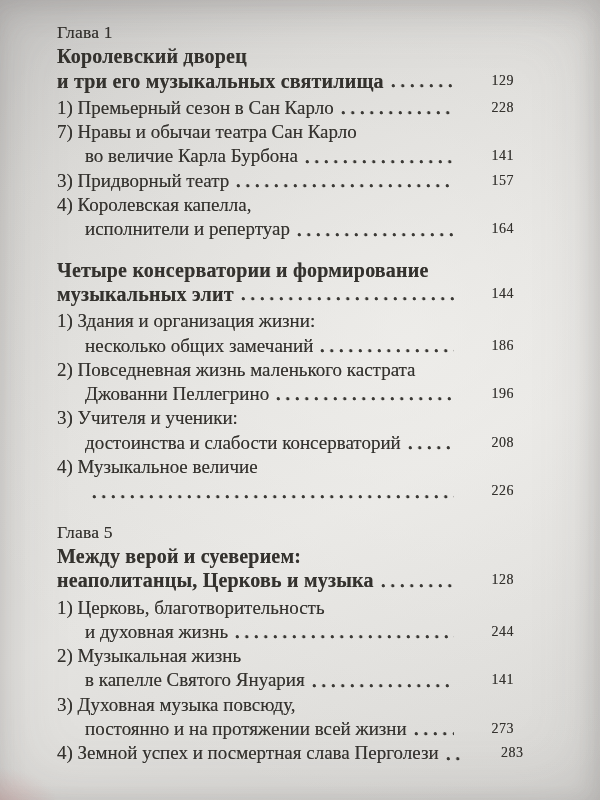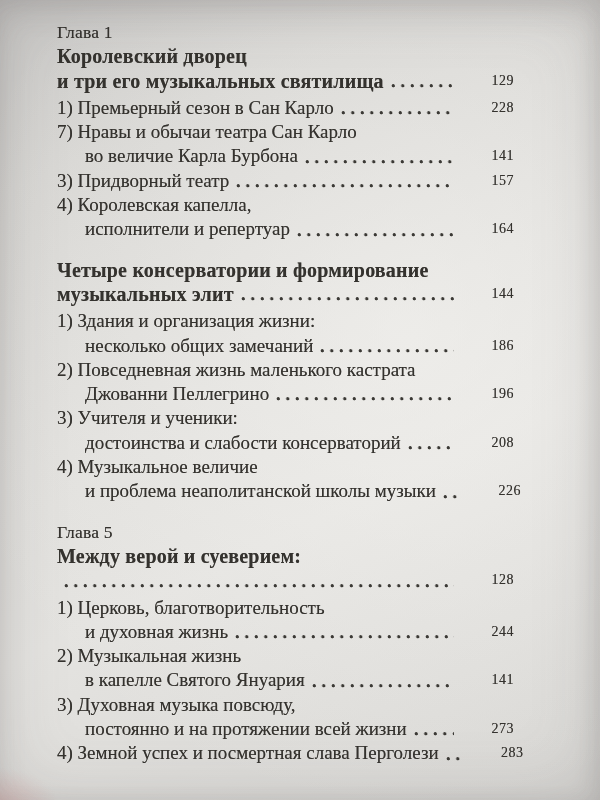--- a/index.html
+++ b/index.html
@@ -143,31 +143,31 @@
           <div class="entry-line ">3) Учителя и ученики:</div>
           <div class="row cont">
             <span class="txt entry-line">достоинства и слабости консерваторий</span>
             <span class="leader"></span>
             <span class="pagenum">208</span>
           </div>
         </div>
         <div class="item">
           <div class="entry-line ">4) Музыкальное величие</div>
           <div class="row cont">
-            <span class="txt entry-line">и проблема неаполитанской школы музыки</span>
             <span class="leader"></span>
             <span class="pagenum">226</span>
           </div>
         </div>
       </div>
       <div class="chapter">
         <div class="chapter-label">Глава 5</div>
         <div class="chapter-title">
           <div class="title-line">Между верой и суеверием:</div>
           <div class="row">
+            <span class="txt title-line">неаполитанцы, Церковь и музыка</span>
             <span class="leader"></span>
             <span class="pagenum">128</span>
           </div>
         </div>
         <div class="item">
           <div class="entry-line ">1) Церковь, благотворительность</div>
           <div class="row cont">
             <span class="txt entry-line">и духовная жизнь</span>
             <span class="leader"></span>
             <span class="pagenum">244</span>

